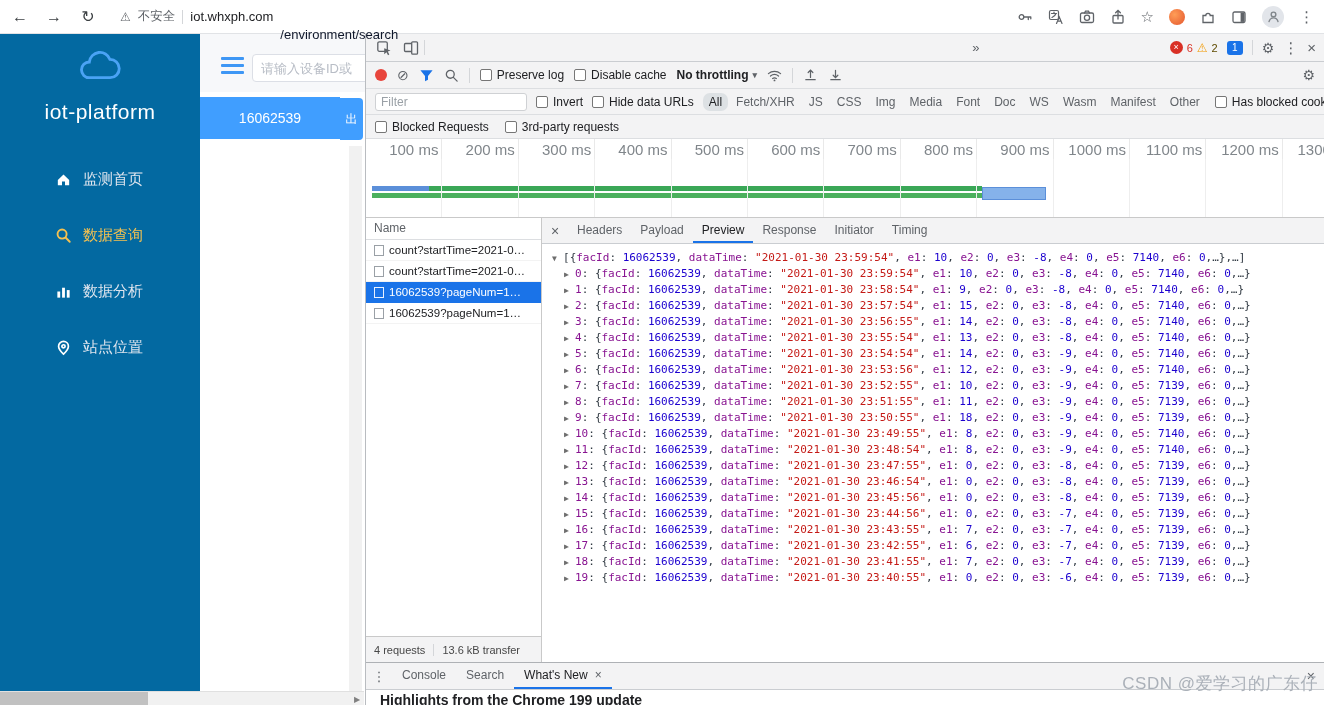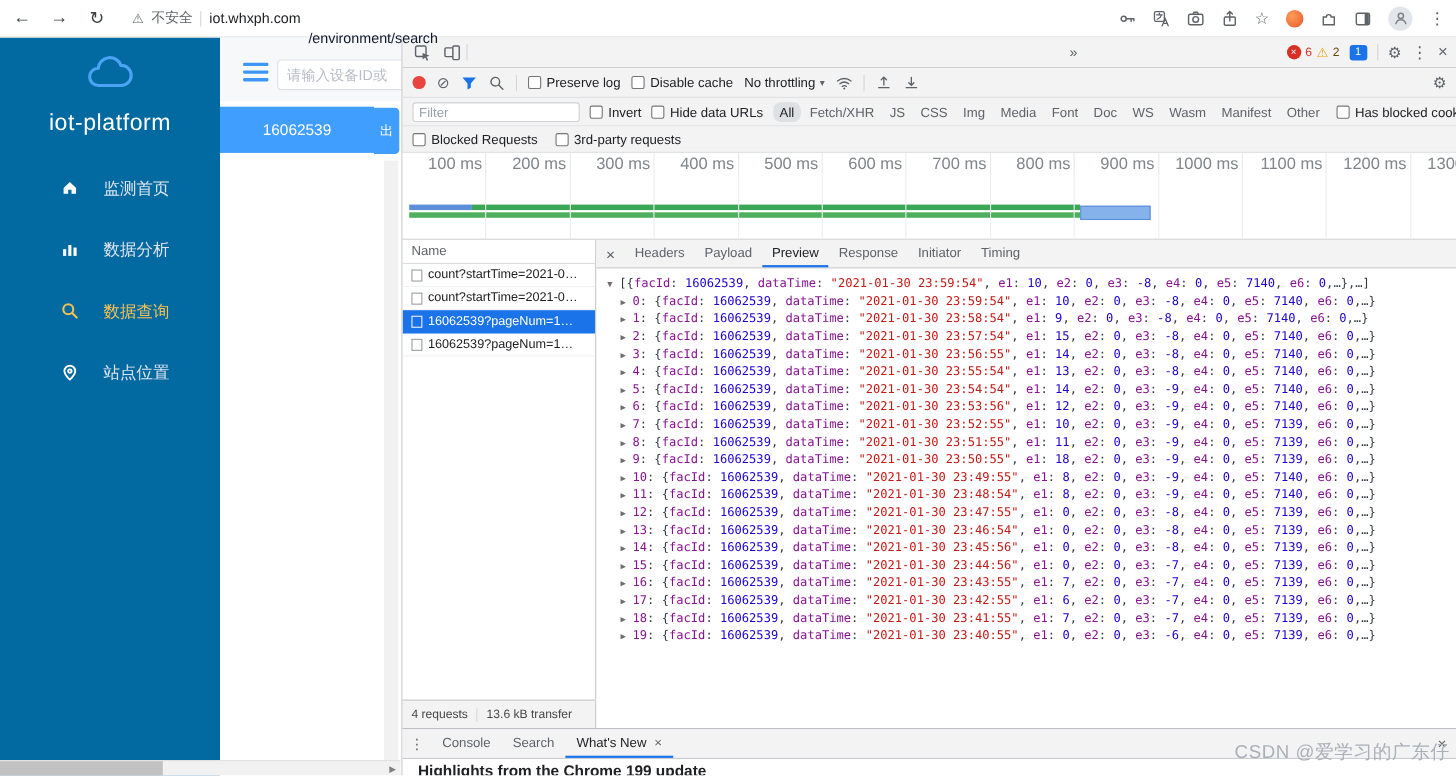--- a/index.html
+++ b/index.html
@@ -22,21 +22,21 @@
   .star { font-size:15px; color:#5f6368; }
   .ext-orange { width:16px; height:16px; border-radius:50%; background:radial-gradient(circle at 35% 35%, #ff9d57, #e4572e); }
   .avatar { width:22px; height:22px; border-radius:50%; background:#e2e5ea; display:flex; align-items:center; justify-content:center; }
   .dots { font-size:15px; color:#5f6368; }
 
   
   .sidebar { position:absolute; left:0; top:34px; width:200px; height:671px; background:#0369a1; }
   .logo { margin:14px auto 0; width:48px; }
   .app-title { margin-top:14px; text-align:center; font-size:21px; color:#ffffff; letter-spacing:.5px; }
   .sb-nav { margin-top:38px; }
-  .sb-item { display:flex; gap:22px; padding-left:55px; height:34px; margin-bottom:22px; color:#dfe5ee; font-size:15px; cursor:pointer; }
+  .sb-item { display:flex; align-items:center; gap:11px; padding-left:55px; height:34px; margin-bottom:22px; color:#dfe5ee; font-size:15px; cursor:pointer; }
   .sb-item .sb-ico { width:17px; height:17px; color:#ffffff; }
   .sb-item.active { color:#f5c150; }
   .sb-item.active .sb-ico { color:#f5c150; }
 
   
   .device-col { position:absolute; left:200px; top:34px; width:165px; height:671px; background:#ffffff; overflow:hidden; }
   .device-head { position:absolute; left:0; top:0; width:165px; height:58px; background:#f7f8fa; }
   .menu-toggle { position:absolute; left:21px; top:23px; width:23px; cursor:pointer; }
   .menu-toggle i { display:block; height:3px; margin-bottom:4px; background:#3e97f5; border-radius:1px; }
   .device-search { position:absolute; left:52px; top:20px; width:132px; height:28px; border:1px solid #dcdfe6; border-radius:4px; background:#fff; font-size:13px; padding:0 8px; color:#333; outline:none; }
@@ -60,21 +60,21 @@
   .warn-count { color:#5f4b00; font-size:11px; }
   .issue-badge { min-width:16px; height:14px; background:#1a73e8; border-radius:3px; color:#fff; font-size:10px; display:flex; align-items:center; justify-content:center; padding:0 4px; cursor:pointer; }
   .gear { font-size:14px; color:#5f6368; cursor:pointer; }
   .close-x { font-size:15px; color:#5f6368; cursor:pointer; }
 
   .dt-nettools { position:absolute; left:0; top:28px; width:100%; height:27px; background:#f3f3f4; border-bottom:1px solid #dcdee1; display:flex; align-items:center; gap:10px; padding:0 9px; color:#202124; }
   .rec-dot { width:12px; height:12px; border-radius:50%; background:#e8453c; cursor:pointer; }
   .clear-ico { font-size:14px; color:#5f6368; cursor:pointer; line-height:1; }
   .cb { width:12px; height:12px; border:1px solid #767676; border-radius:2px; background:#fff; flex:0 0 auto; cursor:pointer; }
   .cb-label { display:flex; align-items:center; gap:5px; font-size:12px; color:#202124; white-space:nowrap; }
-  .throttle { display:flex; align-items:center; gap:4px; cursor:pointer; }
+  .throttle { display:flex; align-items:center; gap:4px; cursor:pointer;font-weight:bold; }
   .caret { font-size:9px; color:#5f6368; }
 
   .dt-filterrow { position:absolute; left:0; top:55px; width:100%; height:26px; background:#f3f3f4; border-bottom:1px solid #dcdee1; display:flex; align-items:center; gap:9px; padding:0 9px; overflow:hidden; }
   .filter-input { width:152px; height:18px; border:1px solid #cfd1d4; border-radius:3px; background:#fff; font-size:12px; padding:0 5px; color:#333; outline:none; }
   .filter-input::placeholder { color:#9aa0a6; }
   .chips { display:flex; align-items:center; gap:2px; }
   .chip { padding:2px 6px; border-radius:7px; color:#5f6368; cursor:pointer; white-space:nowrap; }
   .chip.active { background:#dde1e4; color:#202124; }
   .right-cb { margin-left:auto; }
 
@@ -199,38 +199,38 @@
   <div class="app-title">iot-platform</div>
   <nav class="sb-nav" id="sb-nav">
       <div class="sb-item">
         <span class="sb-ico">
           <svg width="17" height="17" viewBox="0 0 18 18" fill="currentColor">
             <path d="M3 9.5l6-5.8 6 5.8V15h-4.4v-4H7.4v4H3z"></path>
           </svg>
         </span>
         <span class="sb-label">监测首页</span>
       </div>
+      <div class="sb-item active">
+        <span class="sb-ico">
+          <svg width="17" height="17" viewBox="0 0 18 18" fill="none" stroke="currentColor" stroke-width="2" stroke-linecap="round">
+            <circle cx="7.5" cy="7.5" r="4.8"></circle>
+            <path d="M11.4 11.4l4.2 4.2"></path>
+          </svg>
+        </span>
+        <span class="sb-label">数据查询</span>
+      </div>
       <div class="sb-item">
         <span class="sb-ico">
           <svg width="17" height="17" viewBox="0 0 18 18" fill="currentColor">
             <rect x="2.5" y="9" width="3" height="6.5"></rect>
             <rect x="7.5" y="5" width="3" height="10.5"></rect>
             <rect x="12.5" y="7.5" width="3" height="8"></rect>
           </svg>
         </span>
         <span class="sb-label">数据分析</span>
-      </div>
-      <div class="sb-item active">
-        <span class="sb-ico">
-          <svg width="17" height="17" viewBox="0 0 18 18" fill="none" stroke="currentColor" stroke-width="2" stroke-linecap="round">
-            <circle cx="7.5" cy="7.5" r="4.8"></circle>
-            <path d="M11.4 11.4l4.2 4.2"></path>
-          </svg>
-        </span>
-        <span class="sb-label">数据查询</span>
       </div>
       <div class="sb-item">
         <span class="sb-ico">
           <svg width="17" height="17" viewBox="0 0 18 18" fill="none" stroke="currentColor" stroke-width="1.8">
             <path d="M9 16s-5.2-4.6-5.2-8.2A5.2 5.2 0 0 1 9 2.6a5.2 5.2 0 0 1 5.2 5.2C14.2 11.4 9 16 9 16z"></path>
             <circle cx="9" cy="7.8" r="1.7"></circle>
           </svg>
         </span>
         <span class="sb-label">站点位置</span>
       </div>

